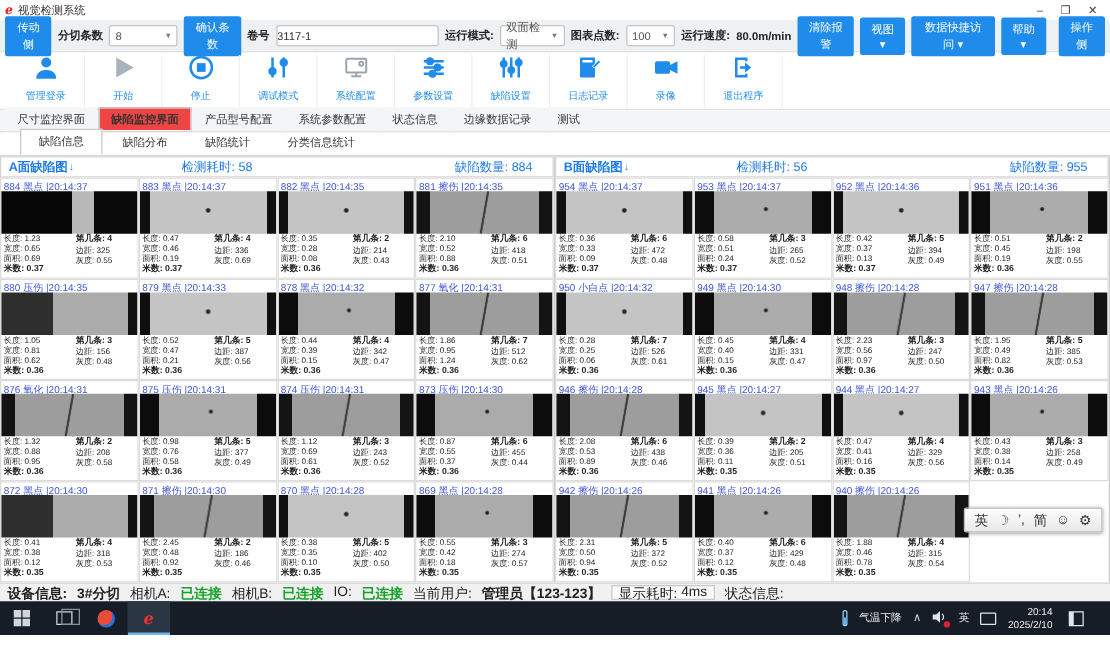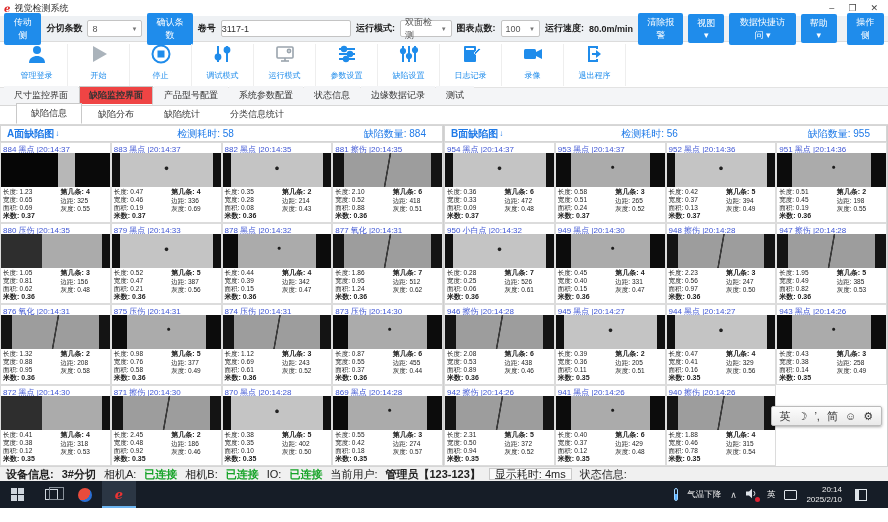--- a/index.html
+++ b/index.html
@@ -25,21 +25,21 @@
   .mtab { padding:2px 9px; color:#333; background:#f4f5f7; border:1px solid transparent;margin-top:24px; }
   .mtab.active { background:#ef4444; border:1px solid #c9c9c9; border-bottom:1px solid #fff; font-weight:bold; }
   .subtabs { height:19px; background:#fff; display:flex; align-items:flex-end; padding:0 16px; gap:2px; font-size:9px; border-bottom:1px solid #d8d8d8; }
   .stab { padding:3px 14px; color:#333; }
   .stab.active { border:1px solid #c9c9c9; border-bottom:1px solid #fff; background:#fff; }
   .panels { display:flex; height:341px; }
   .panel { width:488px; border-right:1px solid #cfcfcf; display:flex; flex-direction:column; }
   .phead { height:17px; border:1px solid #d5d5d5; display:flex; align-items:center; padding:0 6px; font-size:10px; color:#1f7ae8; }
   .ptitle { font-weight:bold; }
   .sort-ic { font-size:8px; margin-left:1px; }
-  .pmid { margin-left:118px; }
+  .pmid { margin-left:86px; }
   .pright { margin-left:auto; margin-right:10px; }
   .grid { flex:1; display:grid; grid-template-columns:repeat(4,1fr); grid-auto-rows:81px; }
   .cell { border:1px solid #dcdcdc; display:flex; flex-direction:column; overflow:hidden; background:#fff; }
   .chead { height:12px; font-size:8px; color:#3f56d4; padding:1px 2px 0 2px; white-space:nowrap; overflow:hidden; }
   .cimg { height:44px; width:100%; }
   .v0 { background:linear-gradient(90deg,#060606 0 52%,#b7b7b7 52% 68%,#0a0a0a 68%); }
   .v1 { background:radial-gradient(circle at 52% 42%, #1c1c1c 0 1px, rgba(0,0,0,0) 2px),
         linear-gradient(90deg,#0c0c0c 0 14%,#ababab 14% 86%,#0c0c0c 86%); }
   .v2 { background:radial-gradient(circle at 50% 45%, #222 0 1.3px, rgba(0,0,0,0) 2.3px),
         linear-gradient(90deg,#101010 0 7%,#c4c4c4 7% 93%,#101010 93%); }
@@ -147,21 +147,21 @@
         </svg></span>
       <span class="tlabel">调试模式</span>
     </div>
     <div class="tool gray">
       <span><svg viewBox="0 0 20 20" fill="none" stroke="#9aa4ad" stroke-width="1.6">
           <rect x="2" y="3" width="16" height="11" rx="1"></rect>
           <line x1="10" y1="14" x2="10" y2="17"></line>
           <line x1="6" y1="17" x2="14" y2="17"></line>
           <circle cx="14" cy="7" r="1.6"></circle>
         </svg></span>
-      <span class="tlabel">运行模式</span>
+      <span class="tlabel">系统配置</span>
     </div>
     <div class="tool">
       <span><svg viewBox="0 0 20 20" stroke="#1f8ceb" stroke-width="2" fill="#1f8ceb">
           <line x1="2" y1="5" x2="18" y2="5"></line>
           <line x1="2" y1="10" x2="18" y2="10"></line>
           <line x1="2" y1="15" x2="18" y2="15"></line>
           <circle cx="7" cy="5" r="2.2"></circle>
           <circle cx="13" cy="10" r="2.2"></circle>
           <circle cx="9" cy="15" r="2.2"></circle>
         </svg></span>

